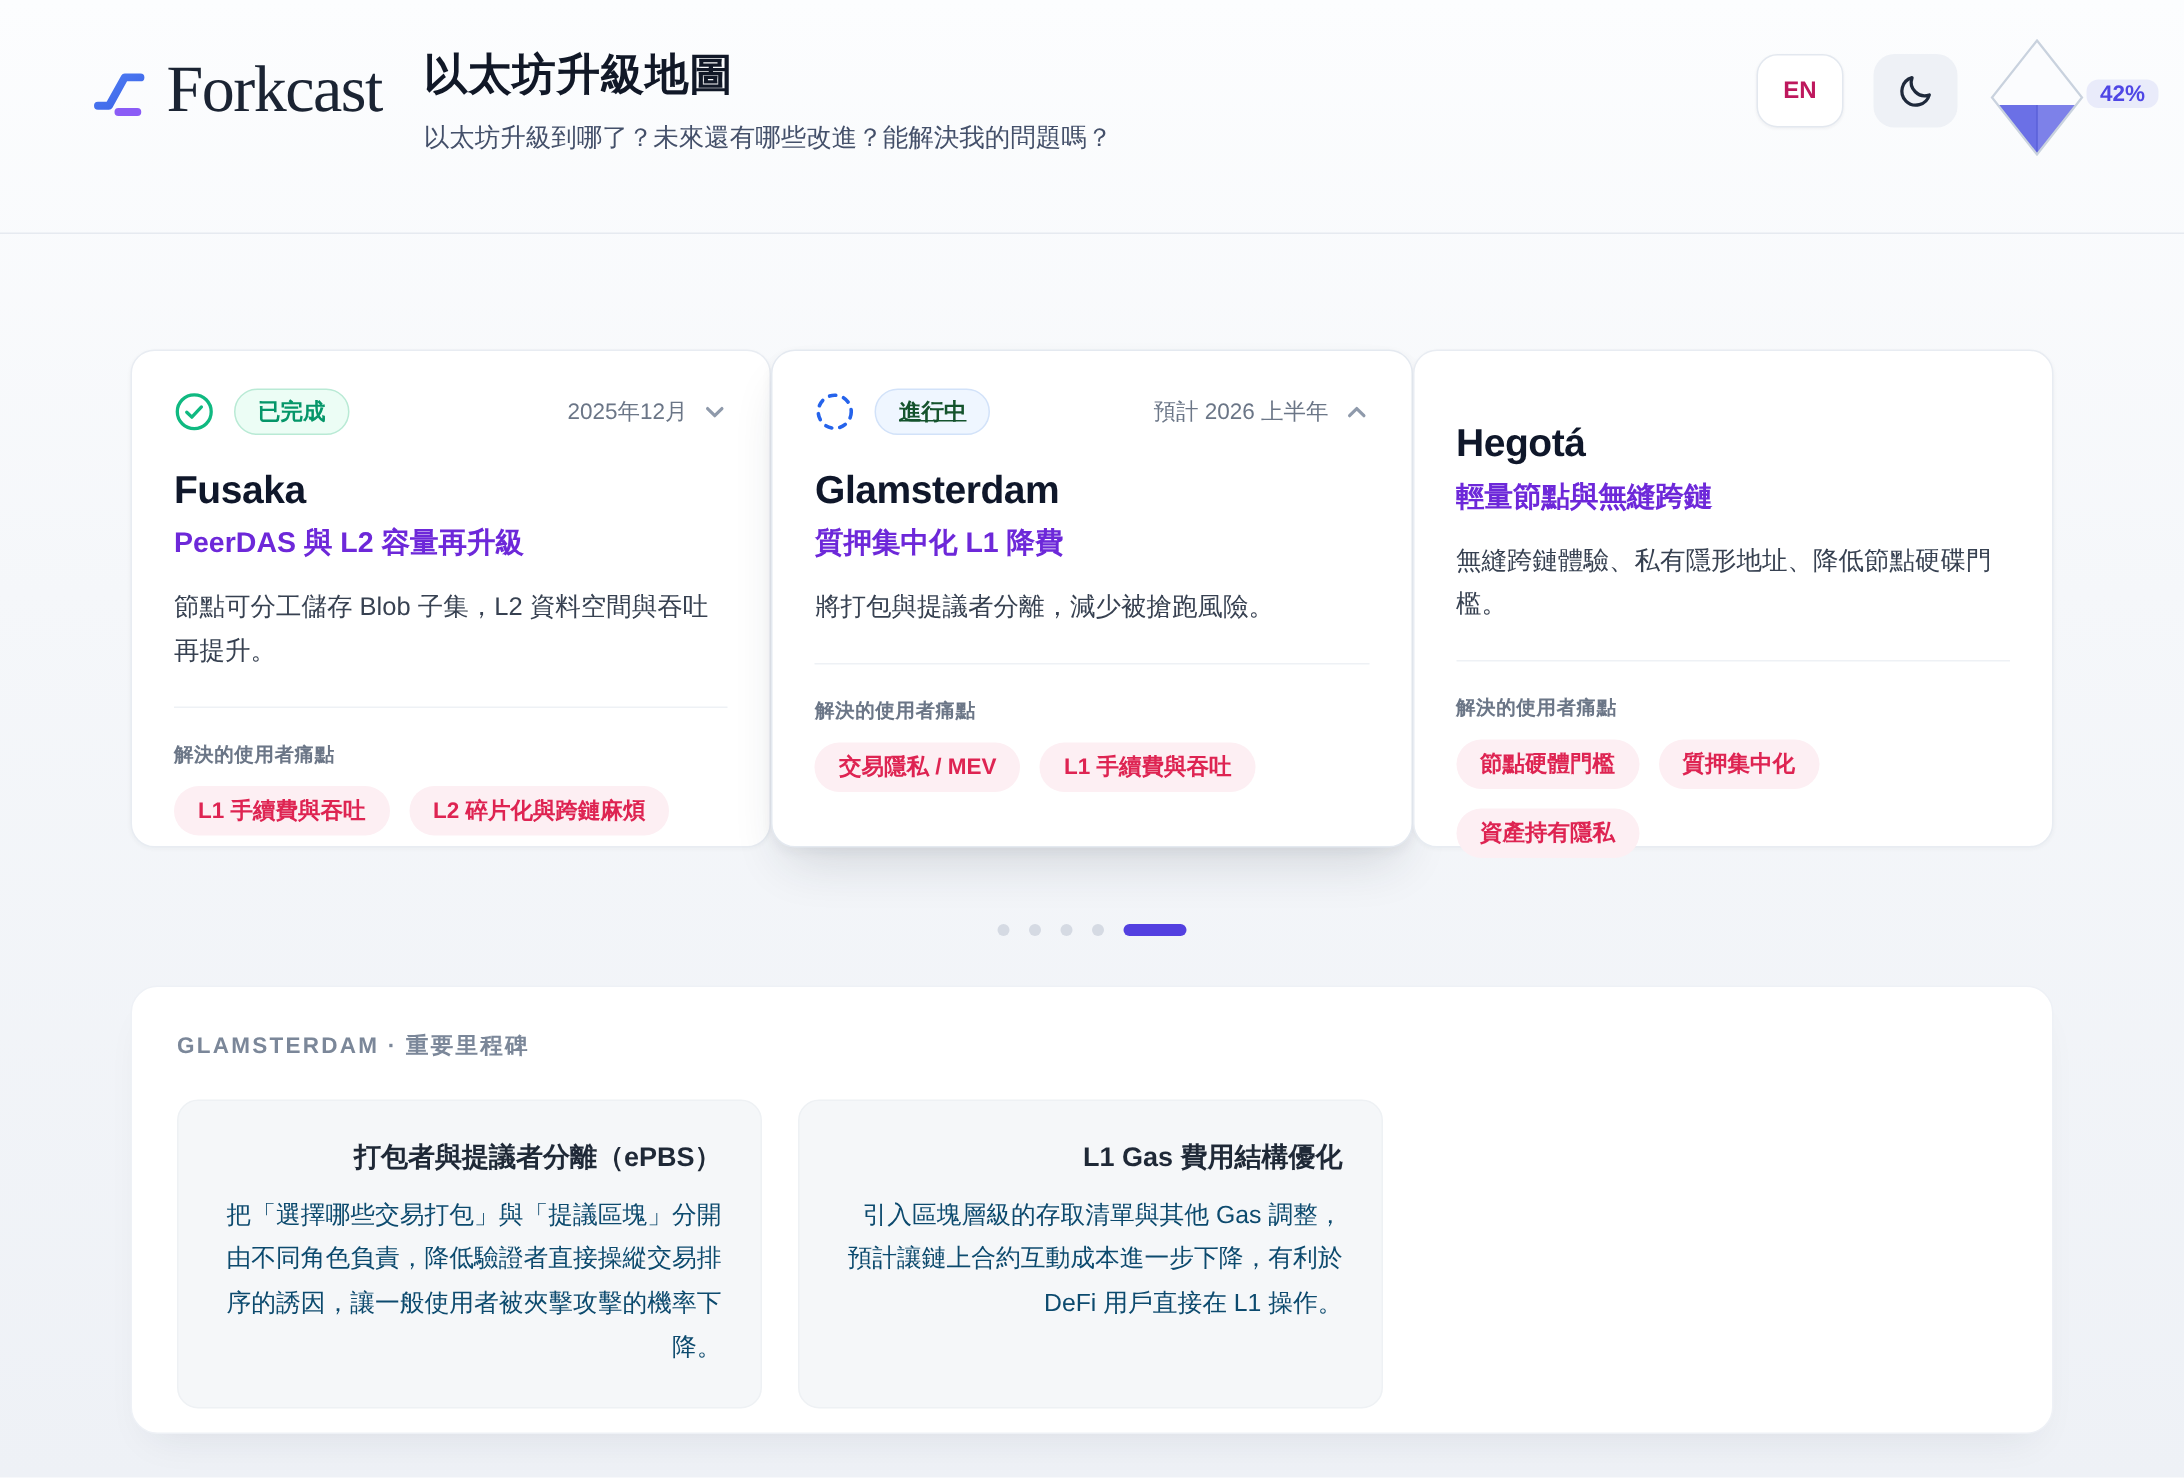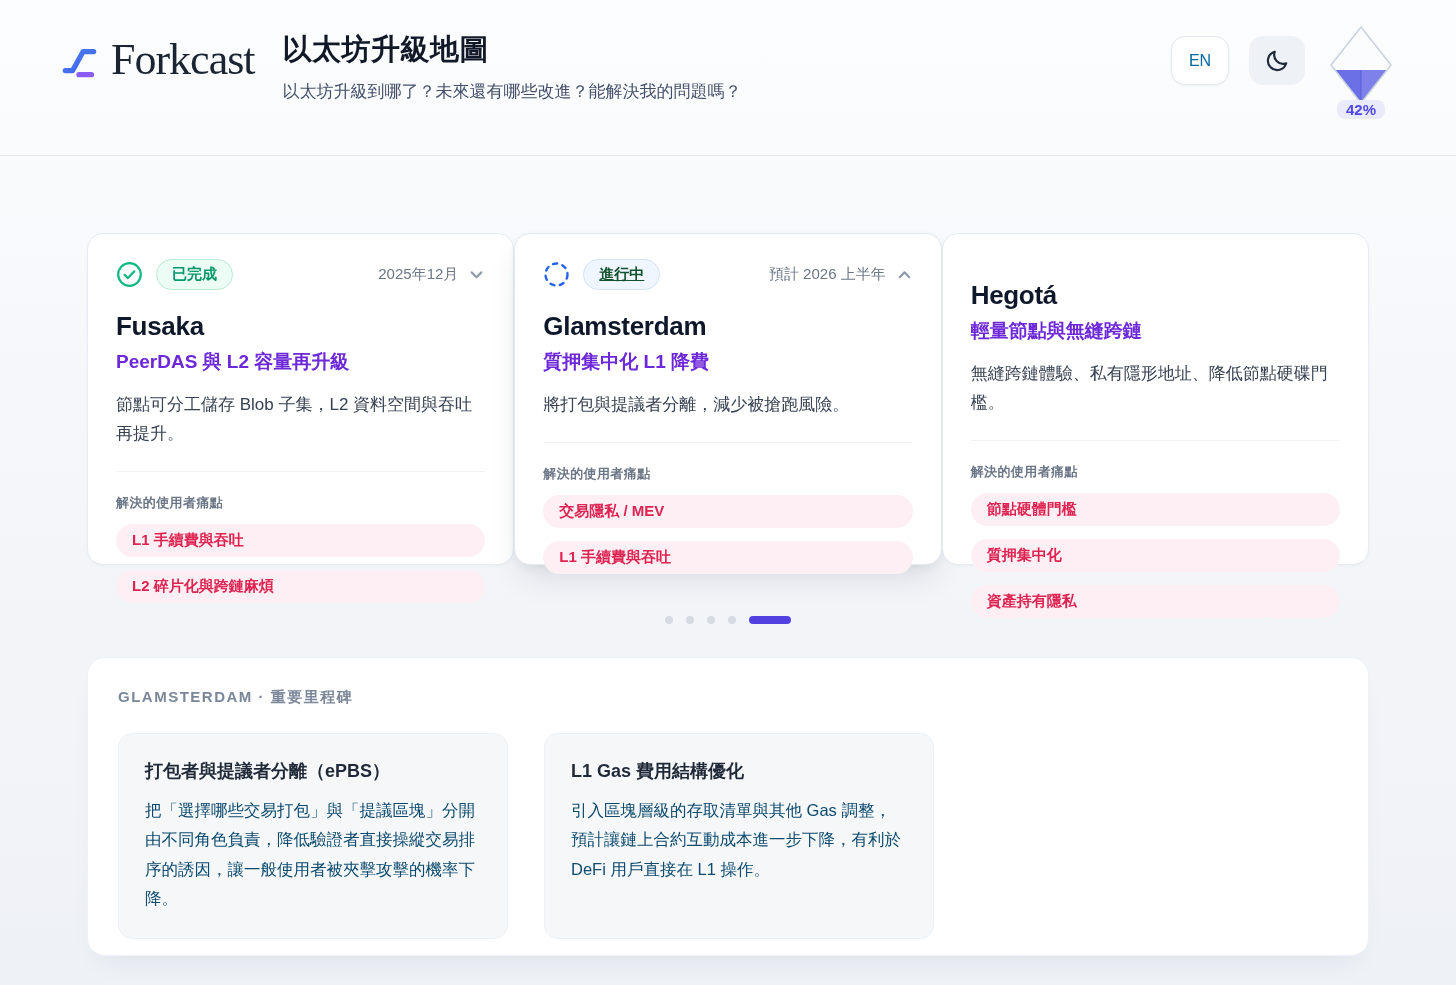--- a/index.html
+++ b/index.html
@@ -12,58 +12,58 @@
 
   
   .header { padding:24px 59px 0; height:156px; border-bottom:1px solid #e6eaf0; display:flex; align-items:flex-start; }
   .brand { display:flex; align-items:center; gap:10px; margin-top:10px; }
   .brand-word { font-family:"Liberation Serif","DejaVu Serif",serif; font-size:44px; font-weight:500; color:#1b2433; letter-spacing:-1px; }
   .head-titles { margin-left:28px; margin-top:6px; }
   .page-title { font-size:29px; font-weight:800; color:#111827; letter-spacing:0.5px; }
   .page-sub { font-size:17px; color:#44506a; margin-top:10px; }
   .head-right { margin-left:auto; display:flex; align-items:flex-start; gap:20px; }
   .btn-lang { width:58px; height:49px; margin-top:12px; background:#ffffff; border:1px solid #e3e8ef; border-radius:14px;
-    font-size:16px; font-weight:400; color:#0369a1; display:flex; align-items:center; justify-content:center;
+    font-size:16px; font-weight:700; color:#be185d; display:flex; align-items:center; justify-content:center;
     box-shadow:0 1px 2px rgba(30,41,59,.05); cursor:pointer; }
   .btn-theme { width:56px; height:49px; margin-top:12px; background:#eef1f6; border:none; border-radius:14px;
     display:flex; align-items:center; justify-content:center; cursor:pointer; }
-  .progress-widget { width:72px; display:flex; flex-direction:column; align-items:center; }
+  .progress-widget { width:72px; display:flex; align-items:center; }
   .progress-label { margin-top:-6px; font-size:15px; font-weight:800; color:#4f46e5; background:#e9ebfa; padding:1px 9px; border-radius:8px; }
 
   
   .container { width:1282px; margin:0 auto; }
   .cards { display:grid; grid-template-columns:1fr 1fr 1fr; margin-top:77px; }
   .card { background:#ffffff; border:1px solid #e8ecf2; border-radius:16px; padding:25px 28px 28px; height:332px;
     box-shadow:0 1px 3px rgba(30,41,59,.04); cursor:pointer; display:flex; flex-direction:column; }
   .card.elevated { box-shadow:0 18px 34px -10px rgba(30,41,59,.16), 0 3px 8px rgba(30,41,59,.05); border-color:#e4e9f0; }
   .card-head { display:flex; align-items:center; }
   .badge { margin-left:13px; padding:5px 15px; border-radius:999px; font-size:15px; font-weight:700; border:1px solid transparent; }
   .badge.done    { color:#059669; background:#ecfdf5; border-color:#b9ead5; }
   .badge.active  { color:#14532d; background:#eff6ff; border-color:#d2e2f9;text-decoration:underline; }
   .badge.planned { color:#bb2fd0; background:#fbf6ff; border-color:#ecdff5; }
   .card-date { margin-left:auto; font-size:15px; color:#6b7687; }
   .chev { margin-left:10px; display:flex; align-items:center; }
   .card-title { margin-top:21px; font-size:26px; font-weight:800; color:#0f172a; letter-spacing:-0.3px; }
   .card-tagline { margin-top:7px; font-size:19px; font-weight:700; color:#6d28d9; }
   .card-desc { margin-top:15px; font-size:17px; color:#374151; line-height:1.72; }
   .card-divider { border:none; border-top:1px solid #eef1f5; margin-top:23px; }
   .pain-label { margin-top:22px; font-size:13px; font-weight:600; color:#6b7687; letter-spacing:0.4px; }
-  .tags { display:flex; gap:13px; margin-top:12px; flex-wrap:wrap;flex-direction:column; }
+  .tags { display:flex; gap:13px; margin-top:12px; flex-wrap:wrap; }
   .tag { padding:7px 16px; border-radius:999px; background:#fdeff3; color:#de2452; font-size:15px; font-weight:700; }
 
   
   .pagination { display:flex; align-items:center; justify-content:center; gap:13px; margin-top:51px; }
   .dot { width:8px; height:8px; border-radius:50%; background:#d5dae3; cursor:pointer; }
   .dot-active { width:42px; height:8px; border-radius:4px; background:#5340e0; cursor:pointer; }
 
   
   .panel { margin-top:33px; background:#ffffff; border:1px solid #eef1f6; border-radius:18px; padding:30px 30px 30px;
     box-shadow:0 14px 28px -14px rgba(30,41,59,.10); height:299px; }
   .panel-header { font-size:15px; font-weight:700; color:#7b8799; letter-spacing:1.5px; }
-  .milestones { display:grid; grid-template-columns:390px 390px; gap:36px; margin-top:26px; }
+  .milestones { display:grid; grid-template-columns:390px 390px; gap:24px; margin-top:26px;text-align:right; }
   .milestone { background:#f5f7f9; border:1px solid #eef1f4; border-radius:14px; padding:25px 26px; }
   .milestone-title { font-size:18px; font-weight:700; color:#1f2937; }
   .milestone-body { margin-top:13px; font-size:16.5px; color:#0c4a6e; line-height:1.78; }
 </style>
 </head>
 <body>
 
 <div class="header">
   <div class="brand">
     <span style="display:flex;">

